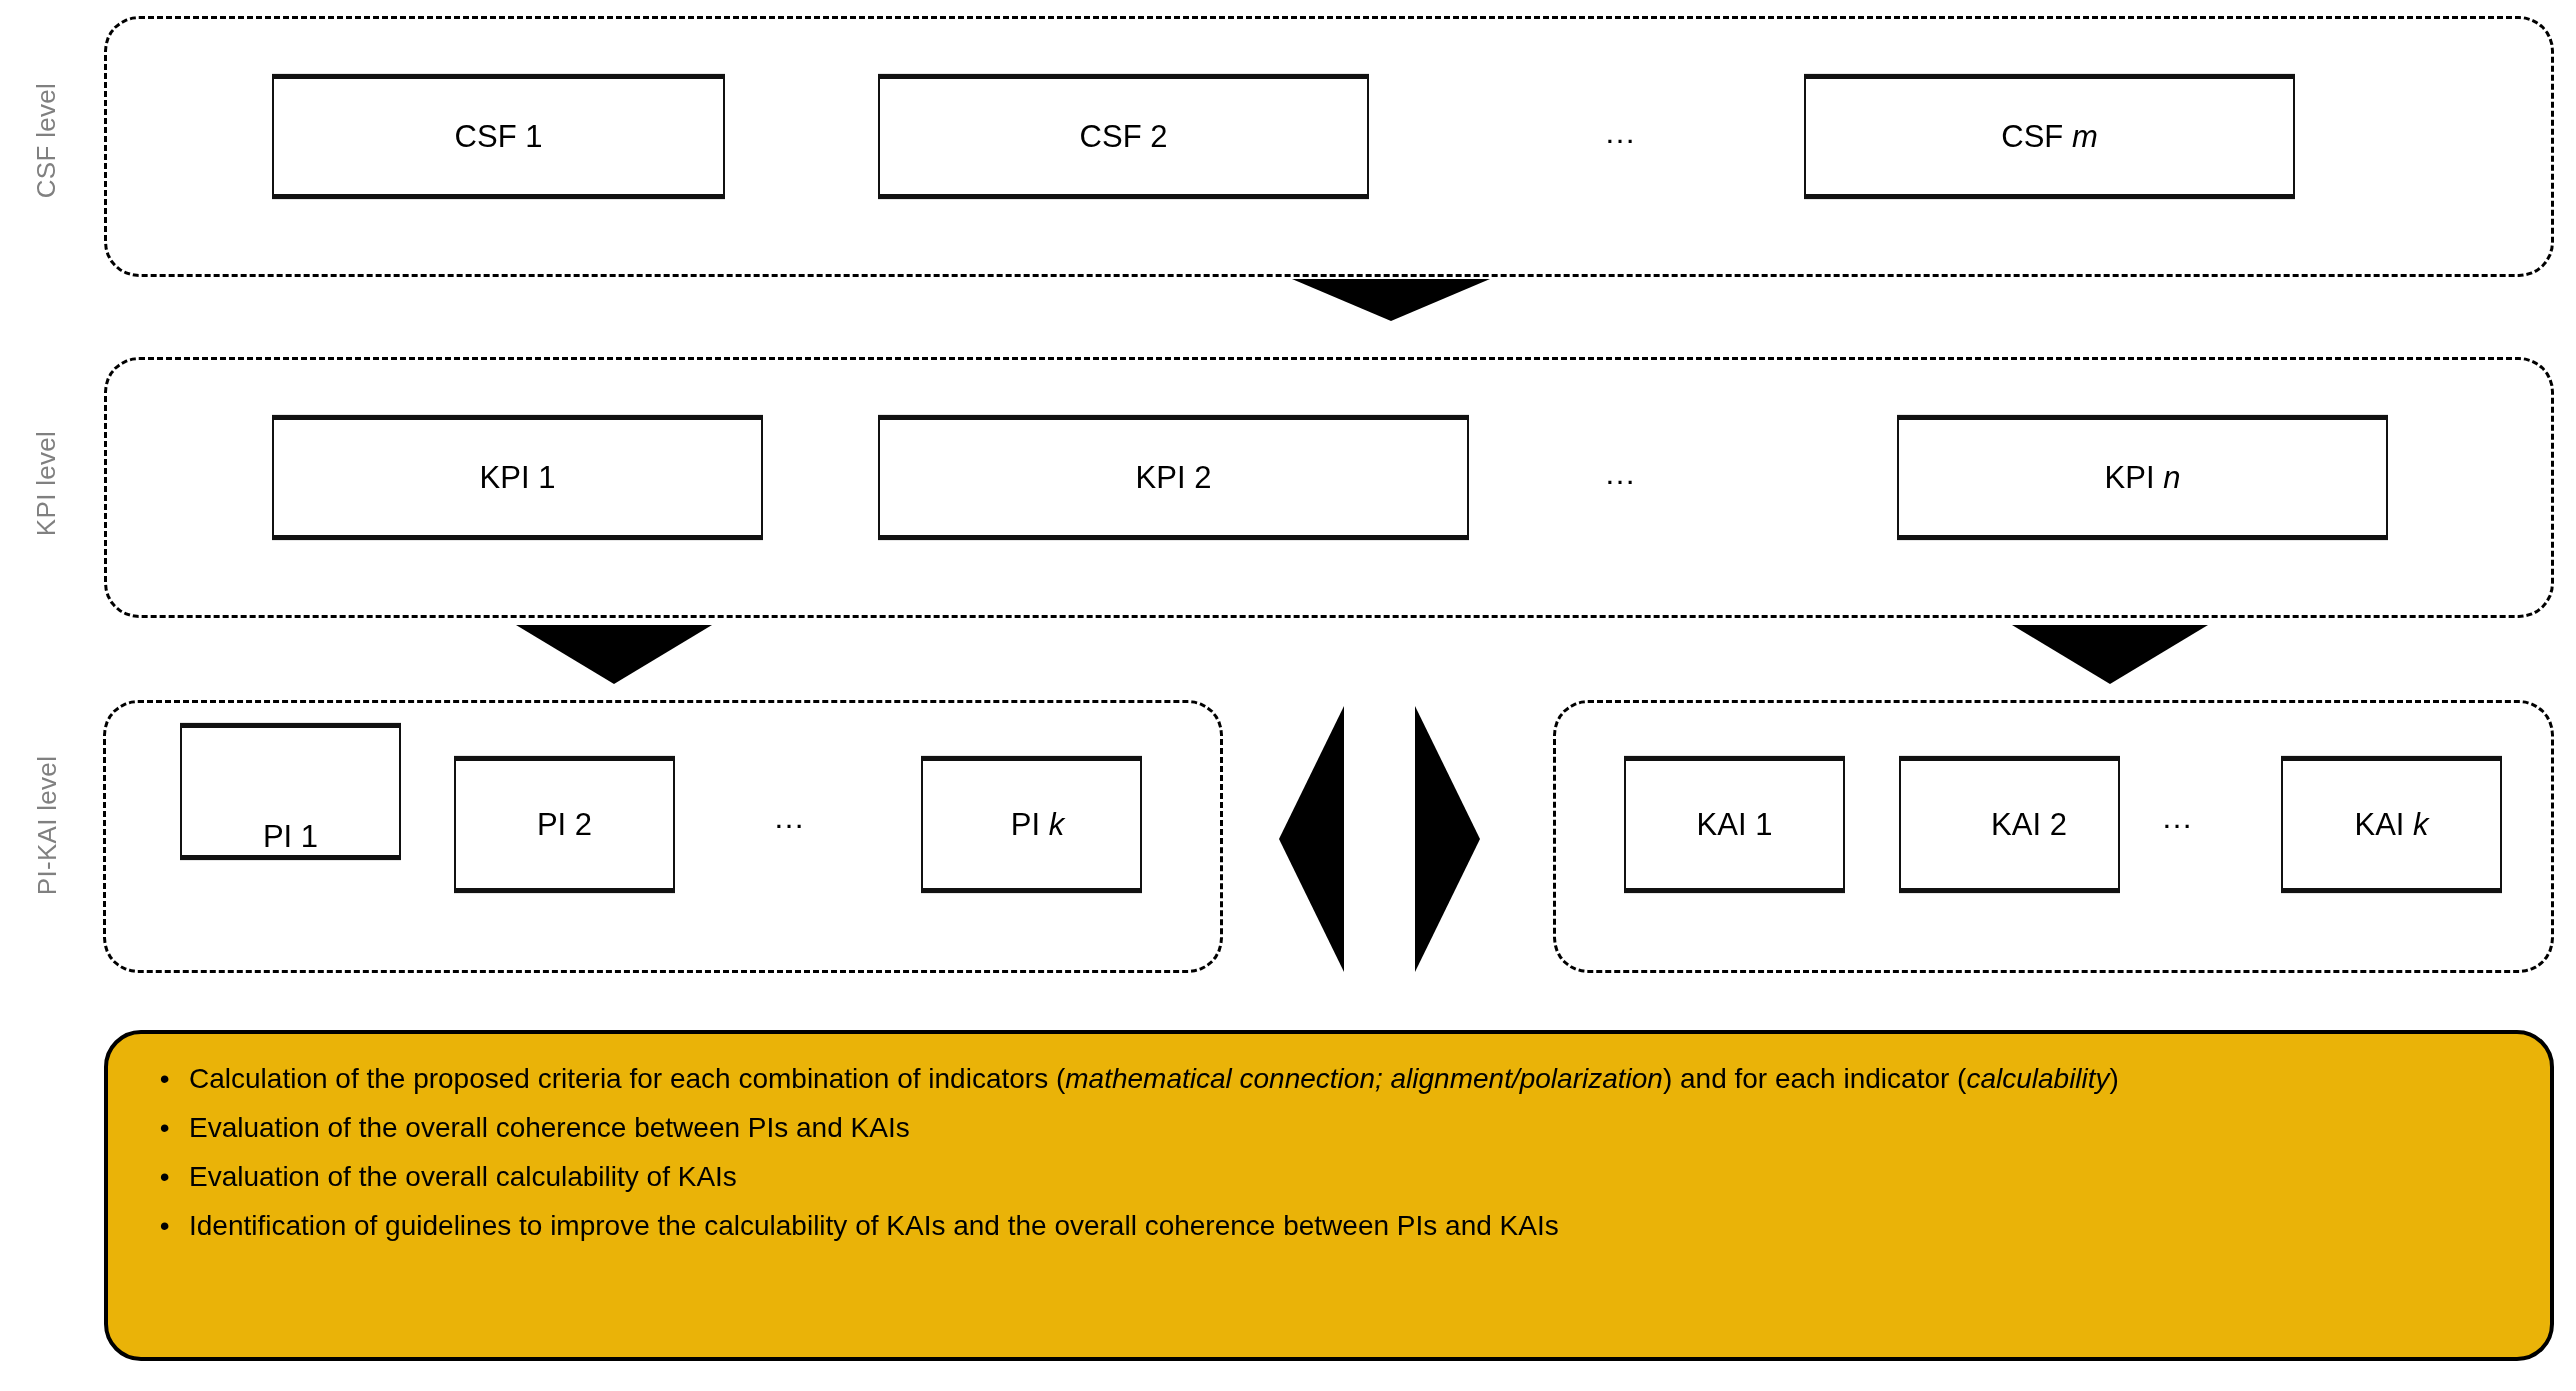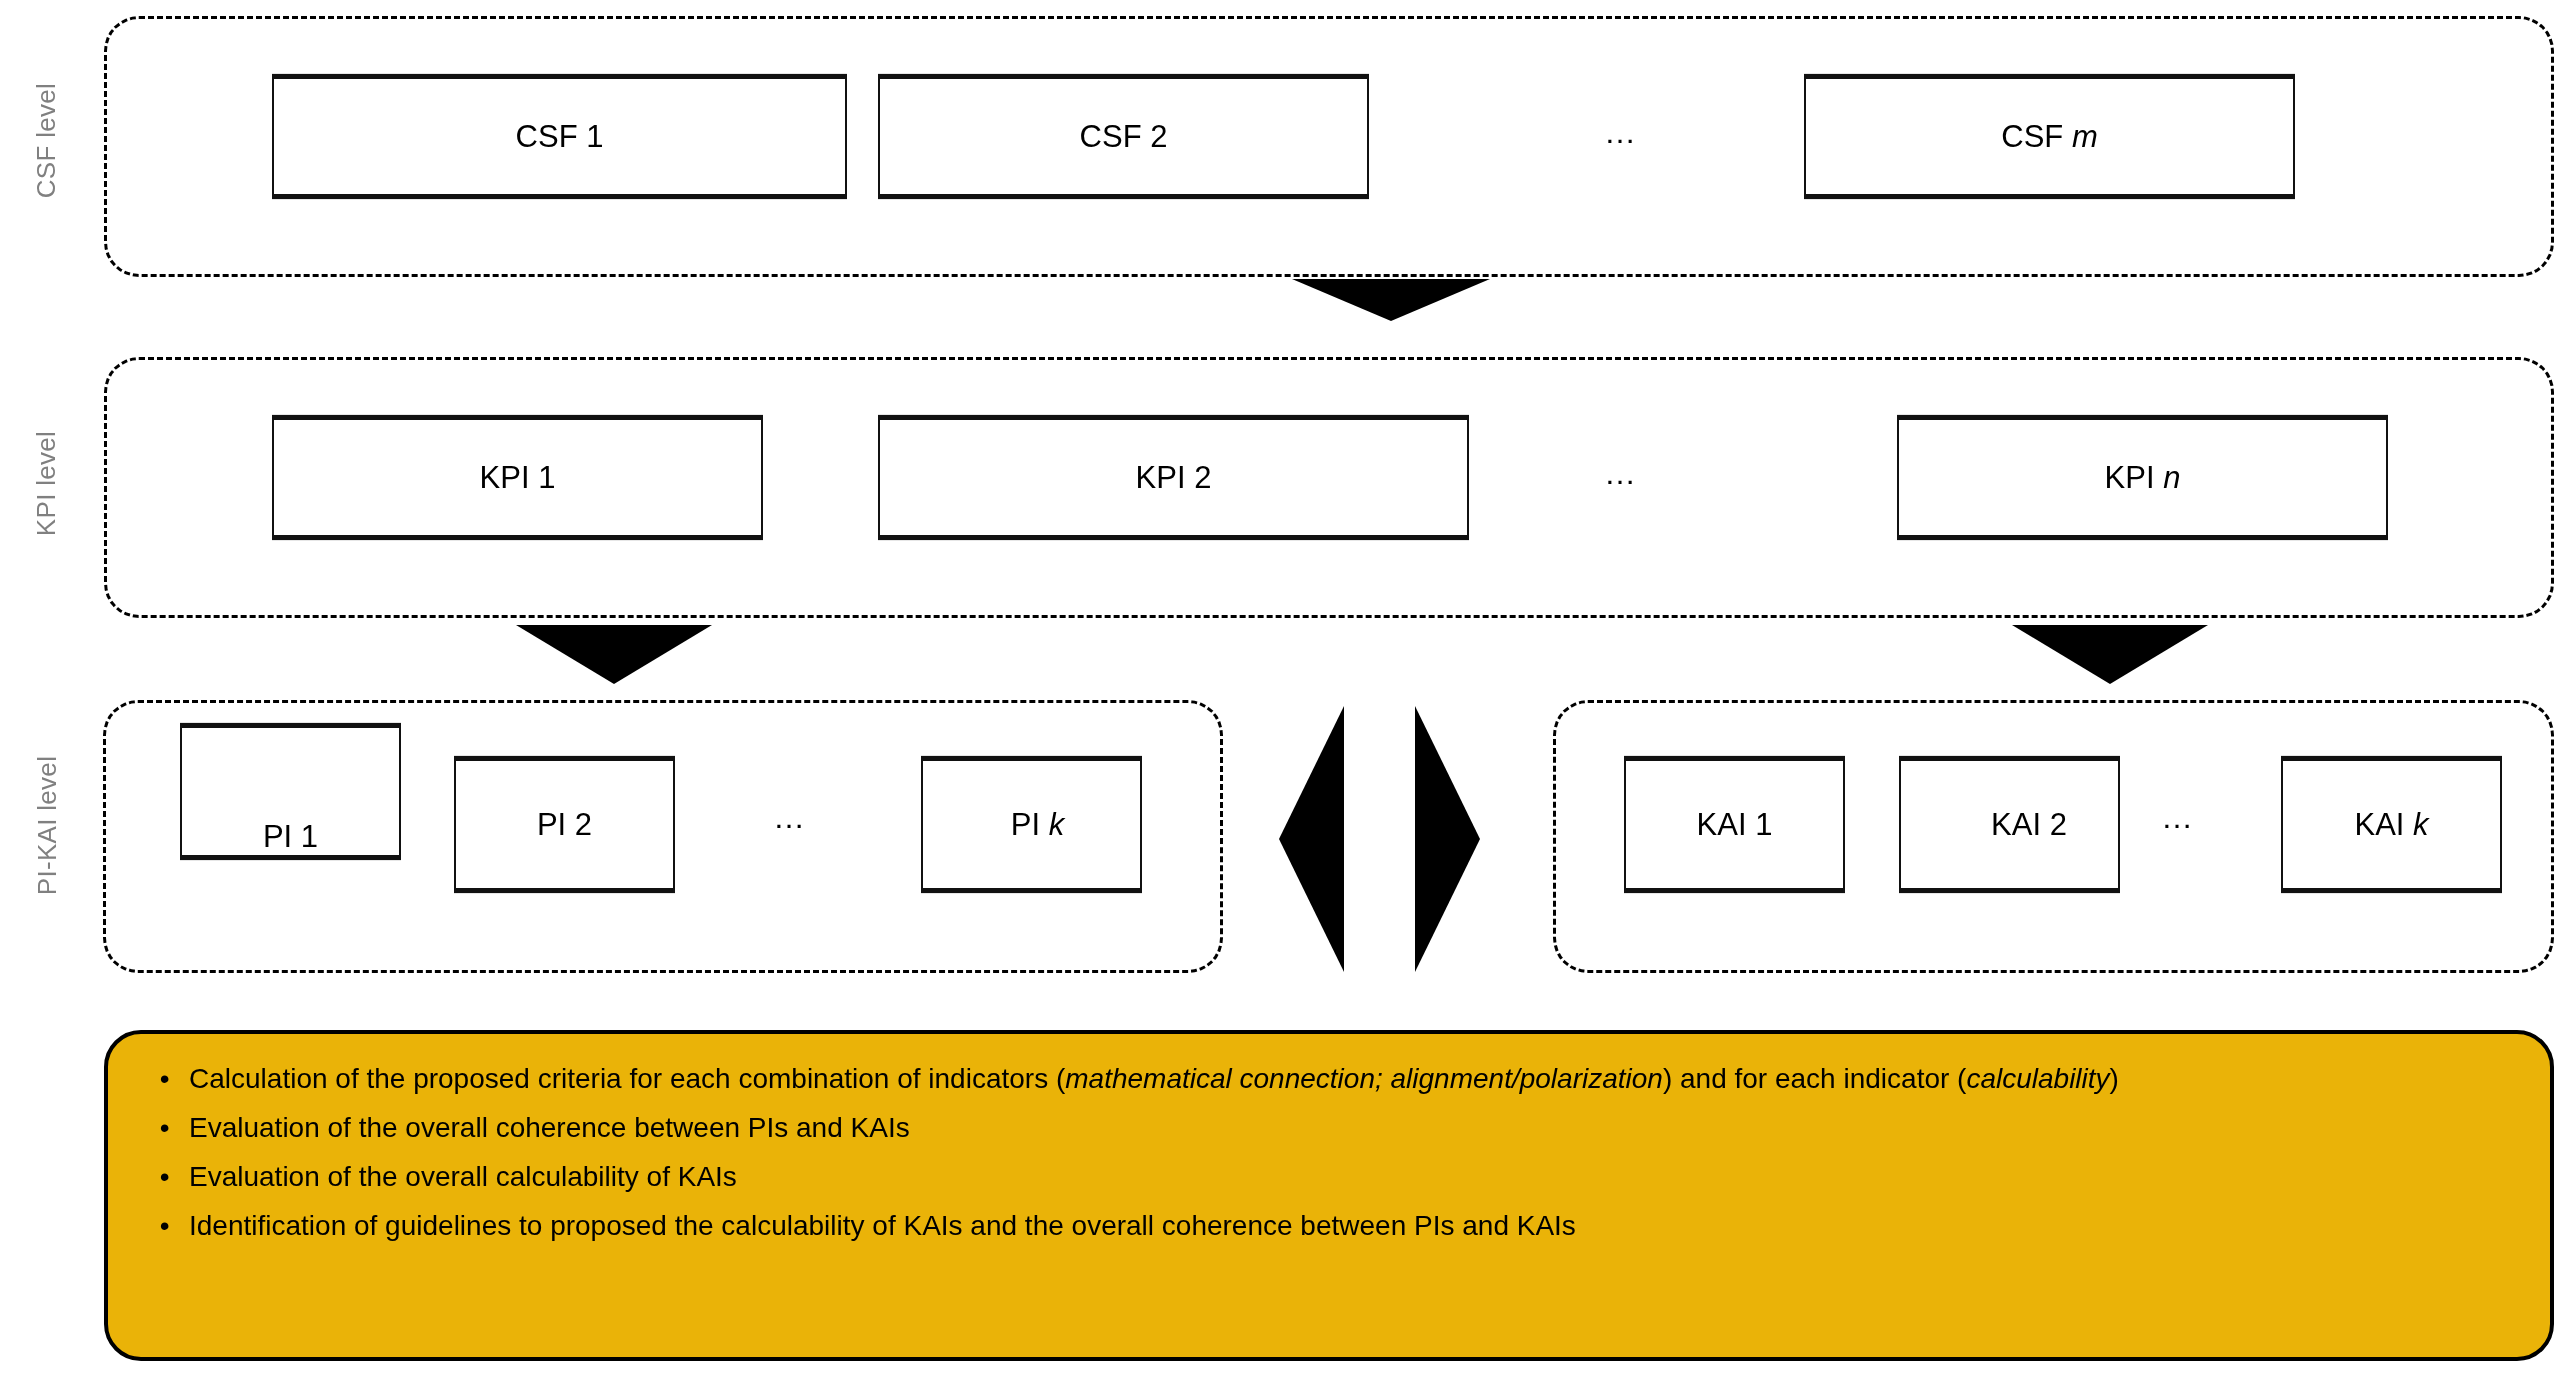--- a/index.html
+++ b/index.html
@@ -113,21 +113,21 @@
 <body>
 
 <div id="stage">
 
   <div class="level-label" style="left:-37px;top:125px;width:167px;">CSF level</div>
   <div class="level-label" style="left:-37px;top:468px;width:167px;">KPI level</div>
   <div class="level-label" style="left:-45px;top:810px;width:185px;">PI-KAI level</div>
 
   <div class="dashed-group" style="left:104px;top:16px;width:2450px;height:261px;"></div>
 
-  <div class="ind-box" style="left:272px;top:77px;width:575px;height:119px;">
+  <div class="ind-box" style="left:272px;top:77px;width:453px;height:119px;">
     <span class="lab"><span>CSF </span><span>1</span></span>
   </div>
   <div class="ind-box" style="left:878px;top:77px;width:491px;height:119px;">
     <span class="lab"><span>CSF </span><span>2</span></span>
   </div>
   <div class="ellipsis" style="left:1604px;top:116px;">…</div>
   <div class="ind-box" style="left:1804px;top:77px;width:491px;height:119px;">
     <span class="lab"><span>CSF </span><span class="it">m</span></span>
   </div>
 
@@ -176,18 +176,18 @@
   <div class="ellipsis" style="left:2161px;top:801px;">…</div>
   <div class="ind-box" style="left:2281px;top:759px;width:221px;height:131px;">
     <span class="lab"><span>KAI </span><span class="it">k</span></span>
   </div>
 
   <div id="summary-panel">
     <ul id="summary-list">
         <li><span>Calculation of the proposed criteria for each combination of indicators (</span><span class="em">mathematical connection; alignment/polarization</span><span>) and for each indicator (</span><span class="em">calculability</span><span>)</span></li>
         <li><span>Evaluation of the overall coherence between PIs and KAIs</span></li>
         <li><span>Evaluation of the overall calculability of KAIs</span></li>
-        <li><span>Identification of guidelines to proposed the calculability of KAIs and the overall coherence between PIs and KAIs</span></li>
+        <li><span>Identification of guidelines to improve the calculability of KAIs and the overall coherence between PIs and KAIs</span></li>
       </ul>
   </div>
 
 </div>
 
 
 </body></html>

